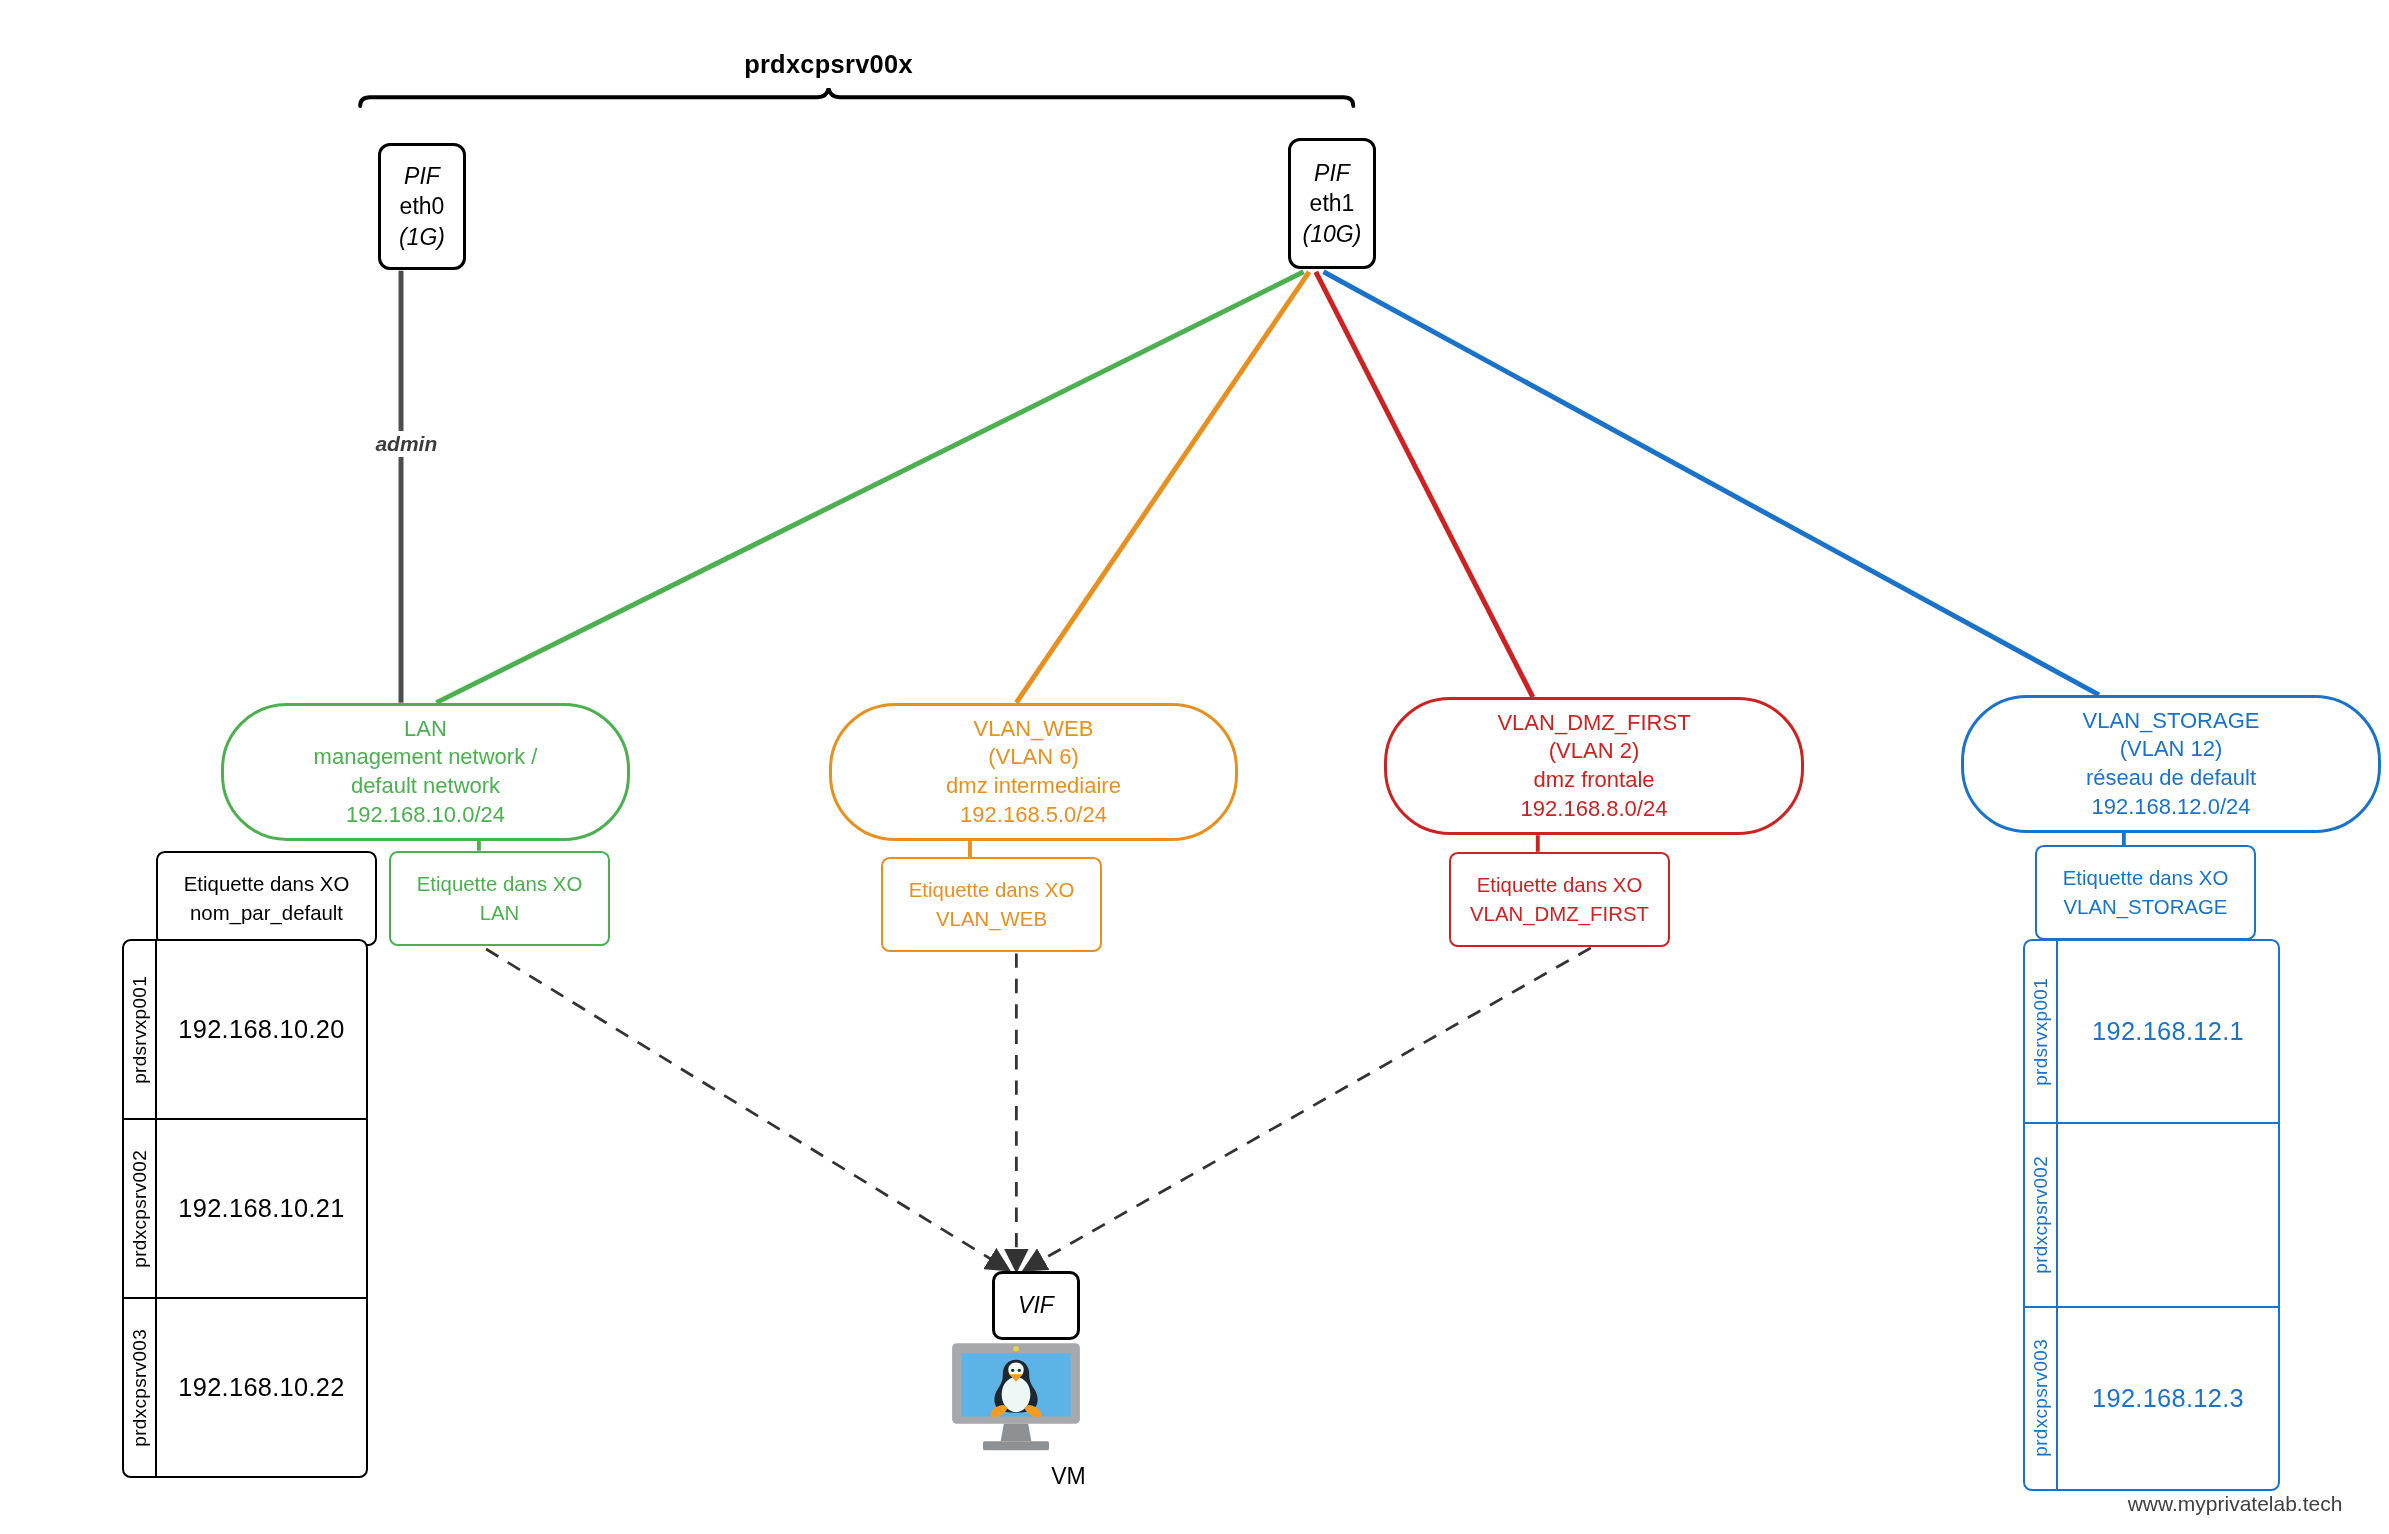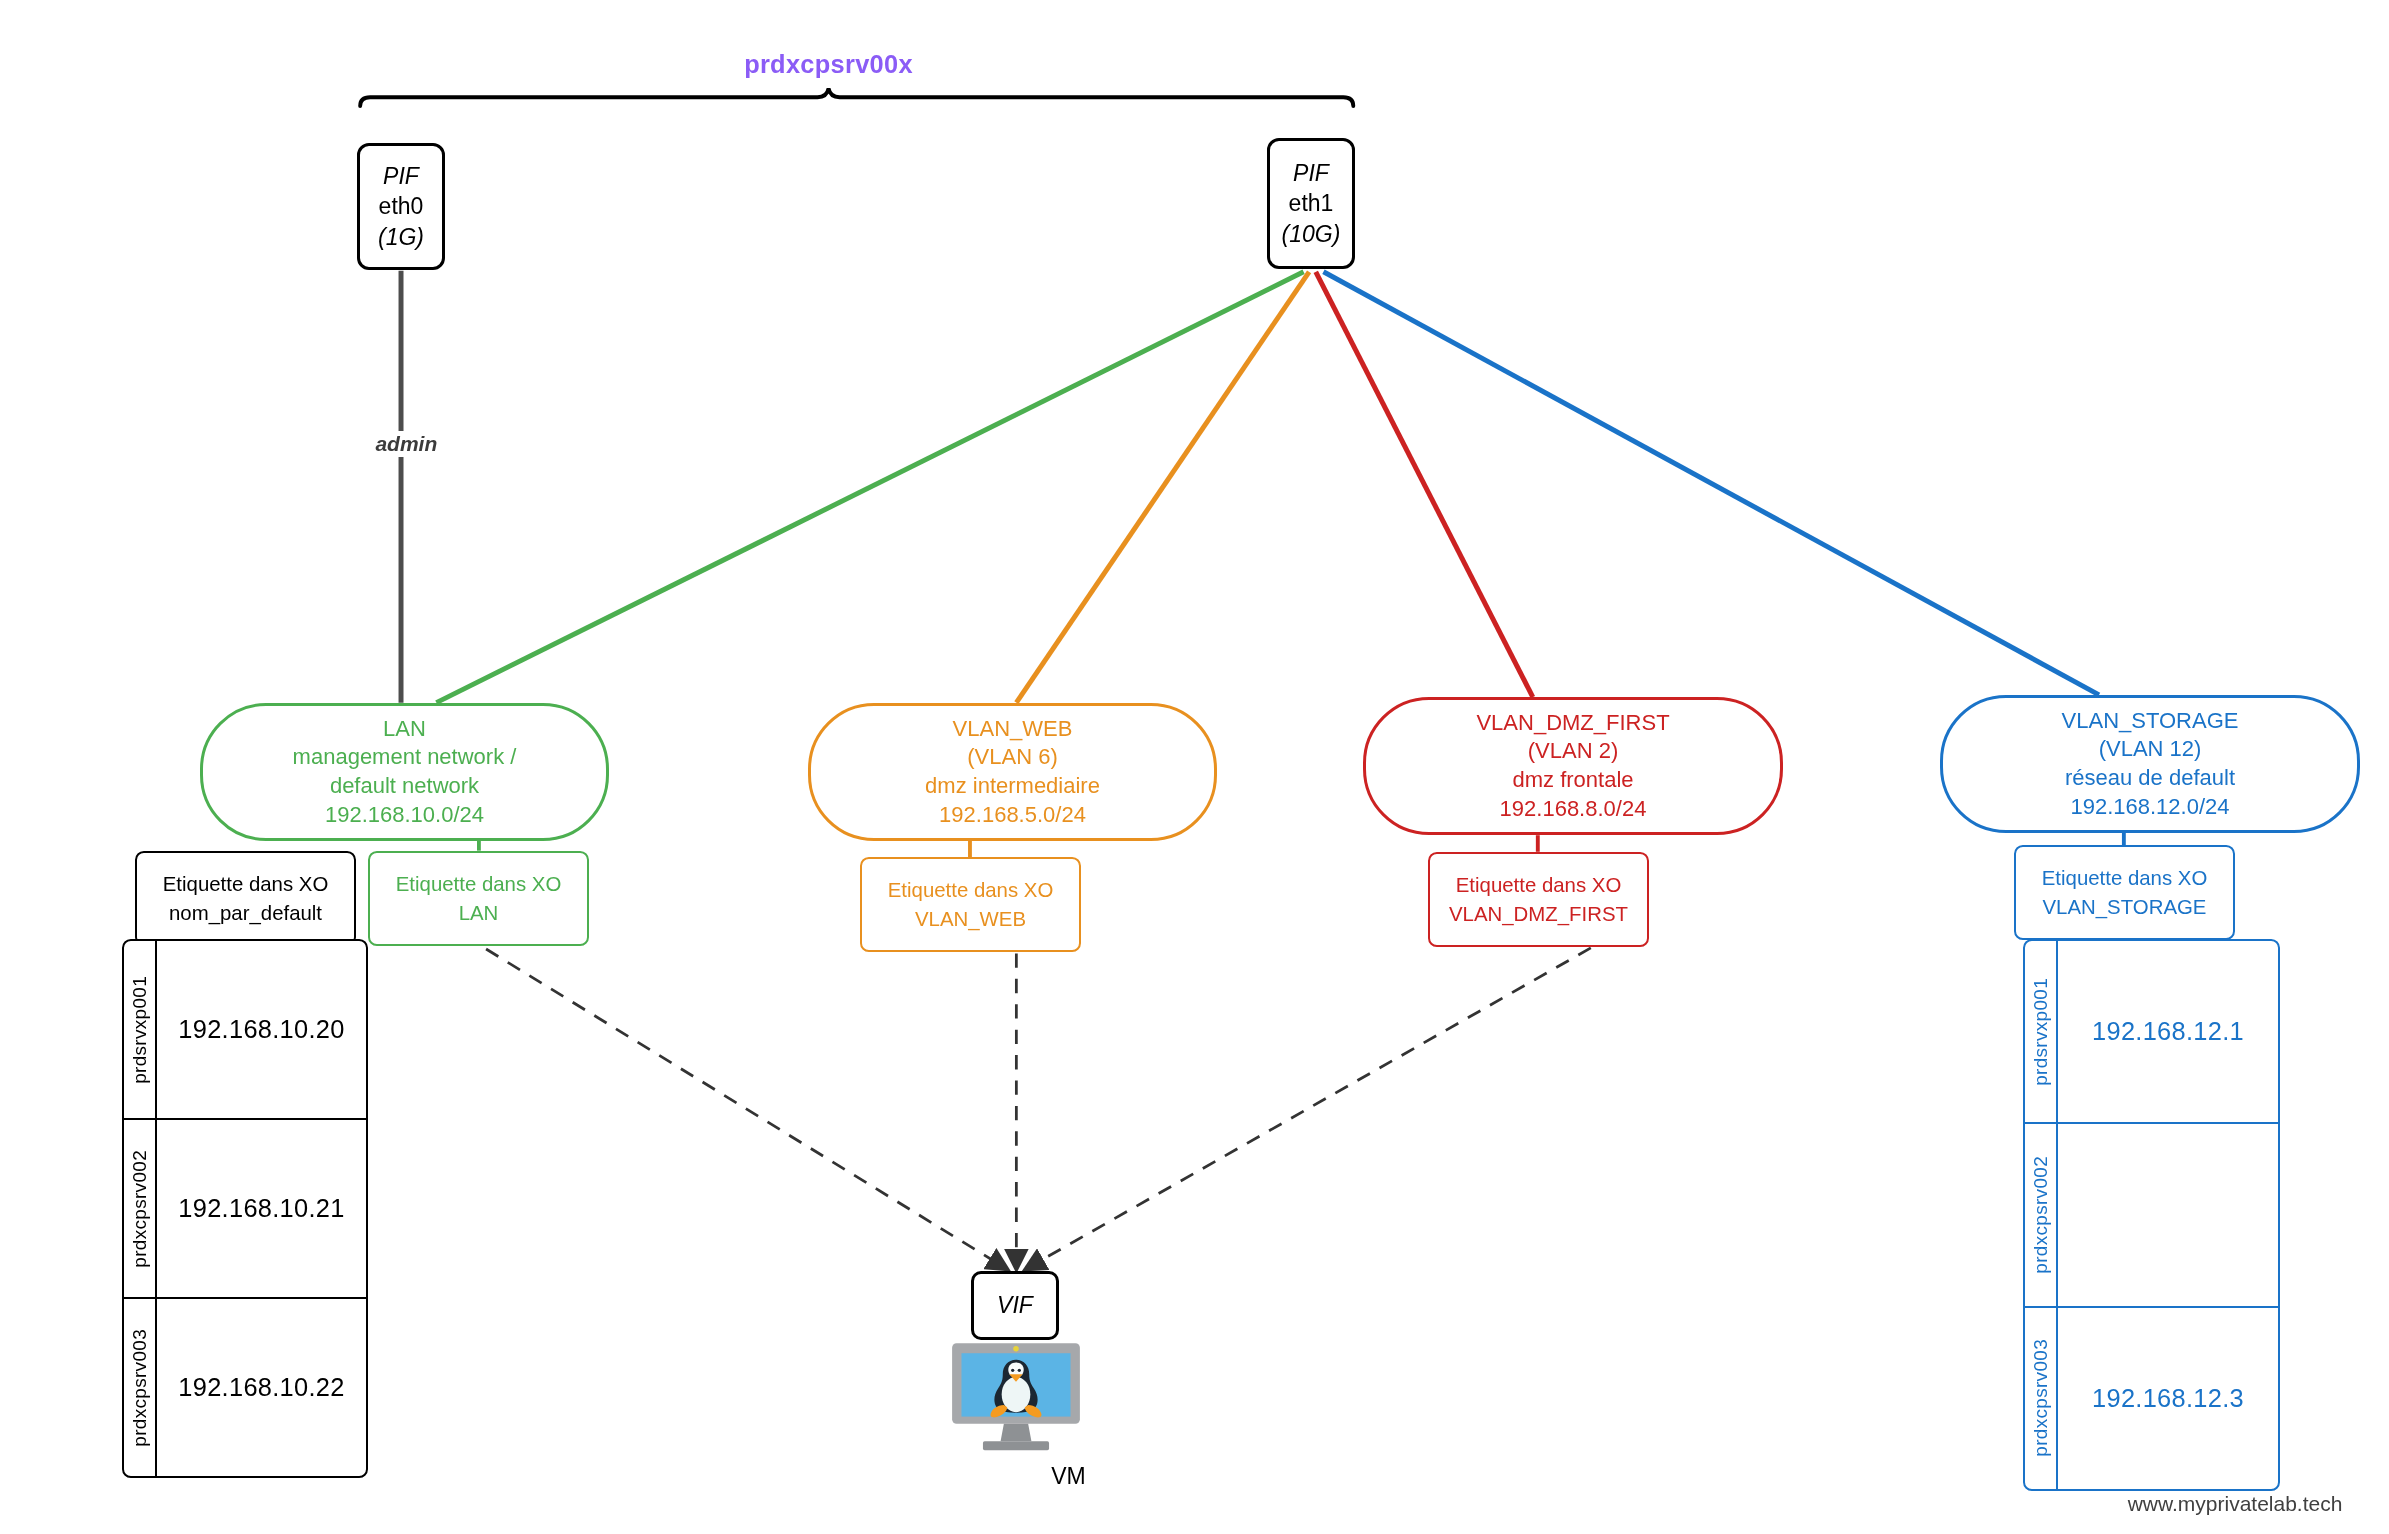--- a/index.html
+++ b/index.html
@@ -26,32 +26,33 @@
   }
   .node {
     position: absolute;
     box-sizing: border-box;
     background: #ffffff;
     display: flex;
     flex-direction: column;
     align-items: center;
     justify-content: center;
     text-align: center;
+    margin-left: 21px;
   }
 
   
   .host-title {
     position: absolute;
     left: 657px;
     top: 50px;
     width: 343px;
     text-align: center;
     font-size: 25.4px;
     font-weight: bold;
-    color: #8b5cf6;
+    color: #000000;
     letter-spacing: 0.3px;
   }
 
   
   .pif {
     border: 3.3px solid #000000;
     border-radius: 12px;
     width: 88px;
     font-size: 23px;
     color: #000000;

